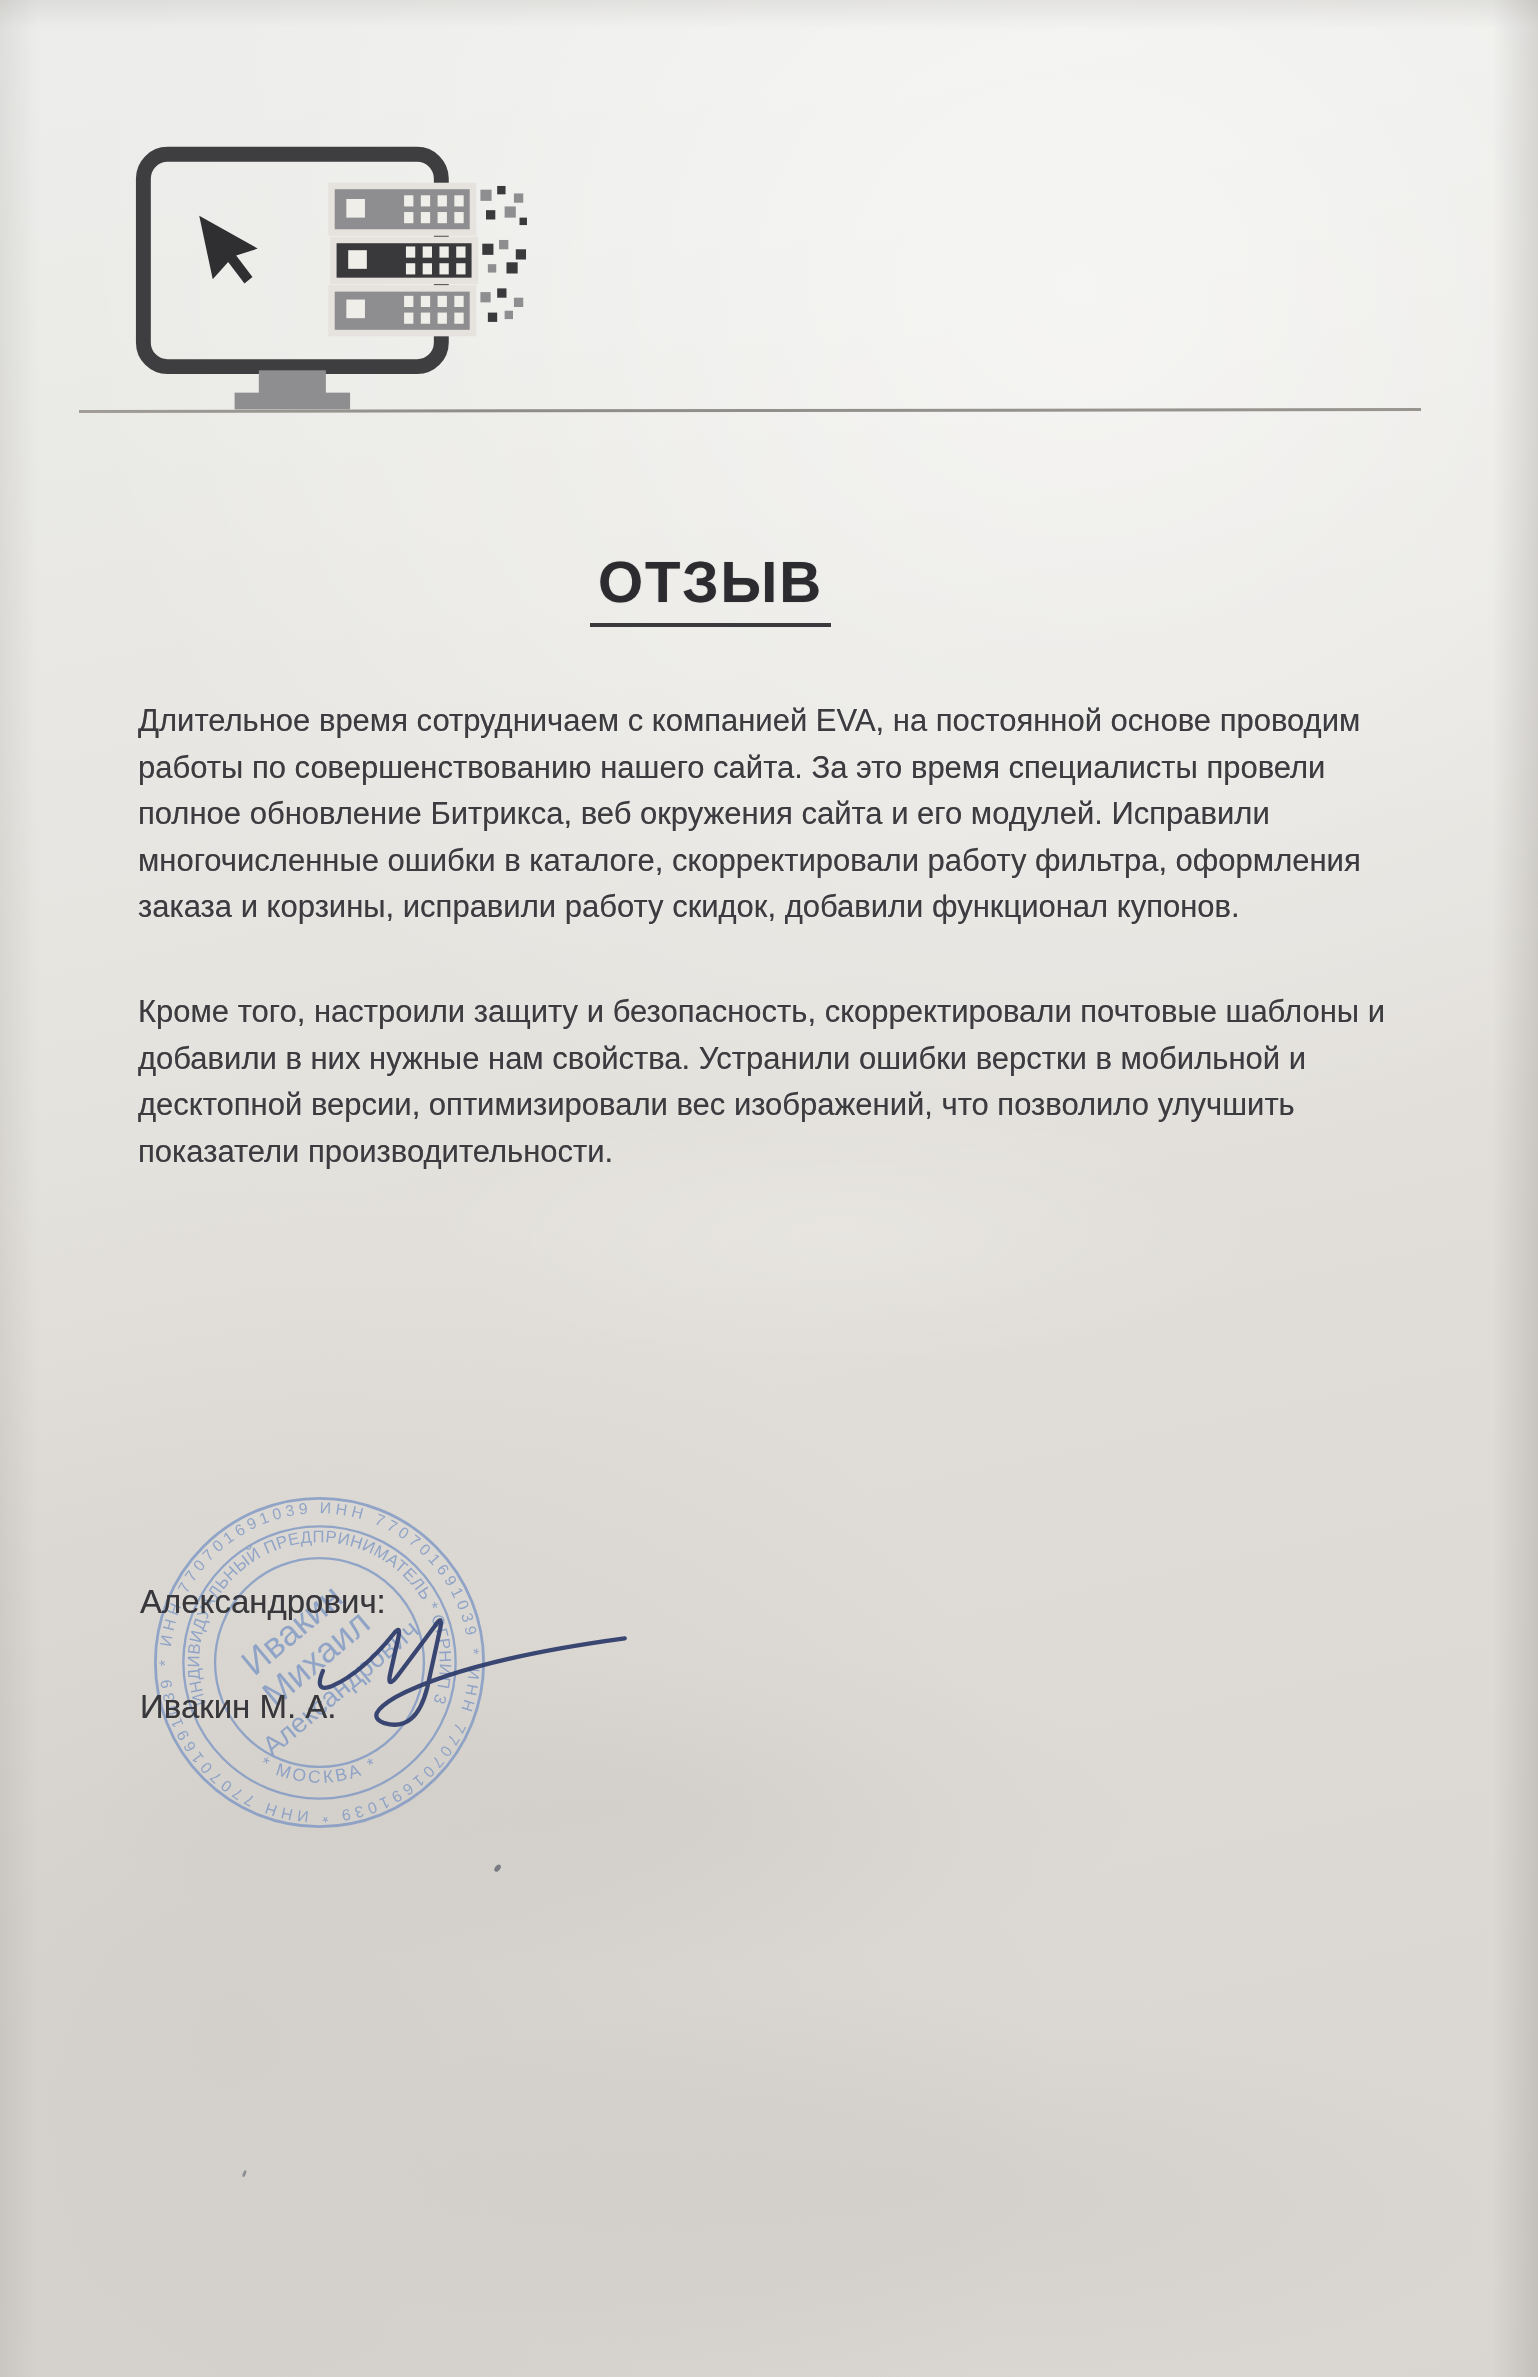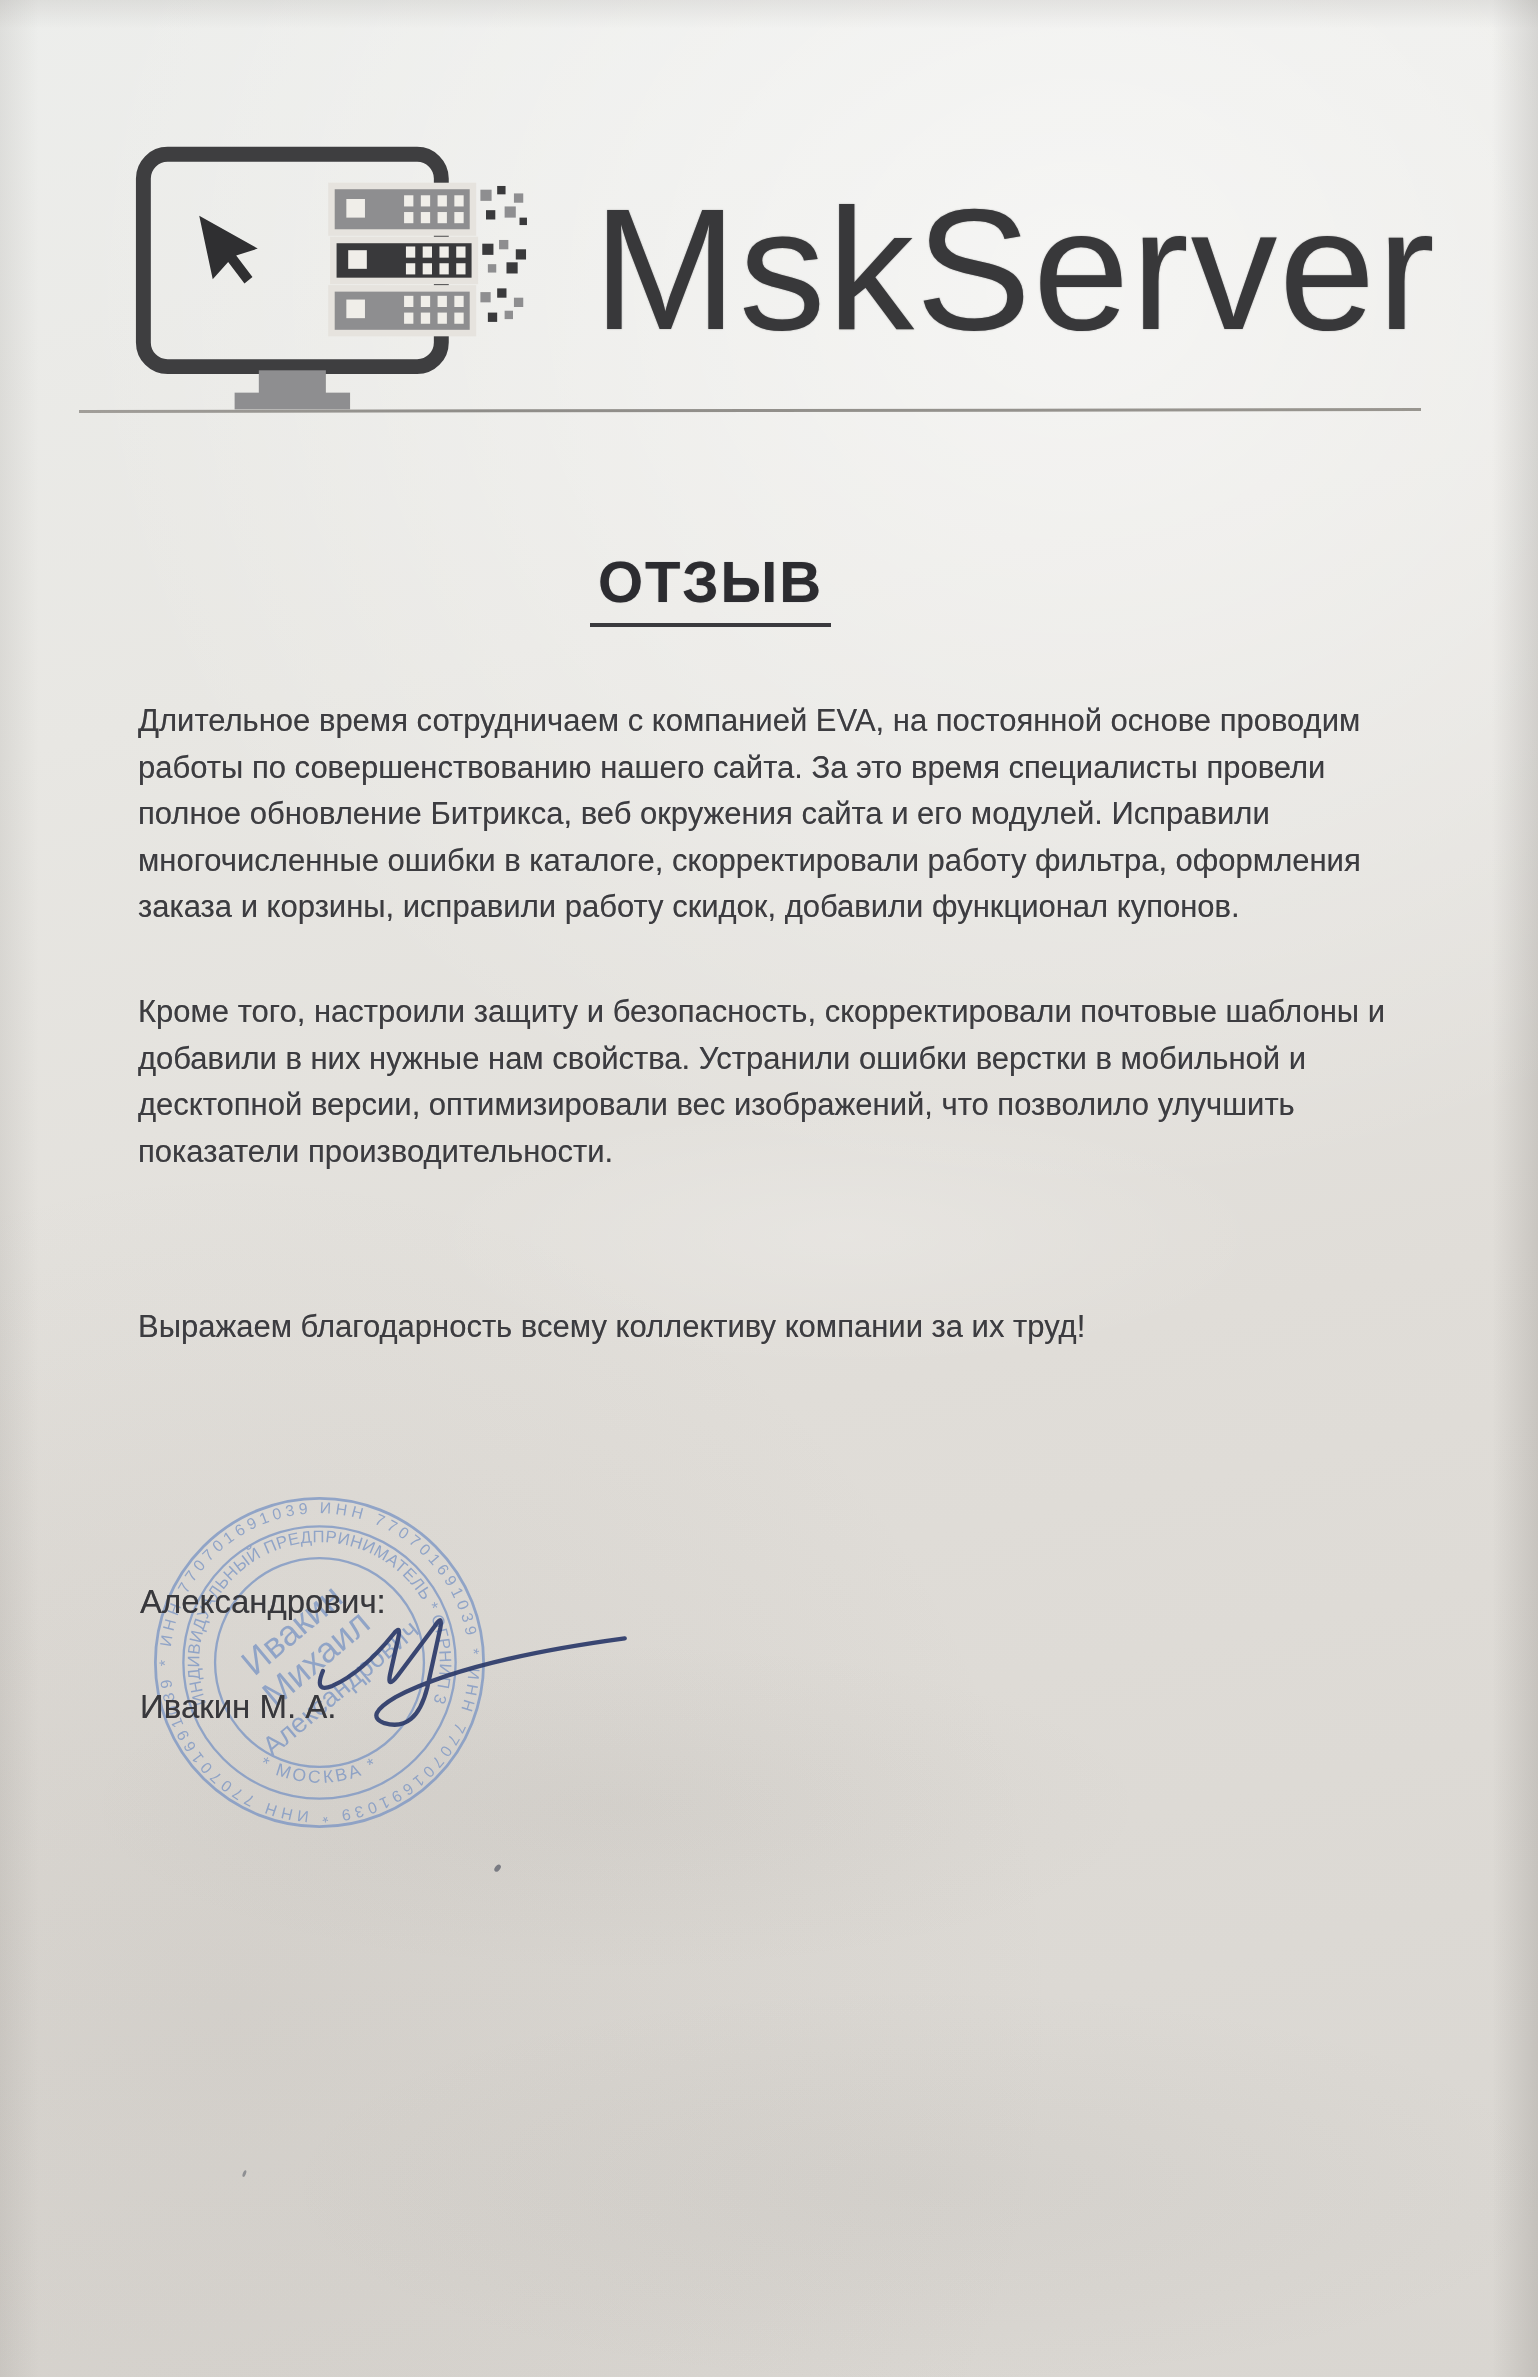--- a/index.html
+++ b/index.html
@@ -139,30 +139,28 @@
         <rect x="406" y="154" width="10" height="10" fill="#3a3a3c"></rect>
         <rect x="424" y="164" width="10" height="10" fill="#8e8e90"></rect>
       <rect x="396" y="180" width="10" height="10" fill="#3a3a3c"></rect>
         <rect x="414" y="178" width="9" height="9" fill="#8e8e90"></rect>
     </g>
 
     <rect x="150" y="242" width="72" height="26" fill="#8e8e90"></rect>
     <rect x="124" y="266" width="124" height="18" fill="#8e8e90"></rect>
   </svg>
 
-  <div class="brand">MskServer</div>
   <div class="rule"></div>
 
   <div class="title-wrap">
     <span class="title">ОТЗЫВ</span>
   </div>
 
   <p class="para p2">Кроме того, настроили защиту и безопасность, скорректировали почтовые шаблоны и добавили в них нужные нам свойства. Устранили ошибки верстки в мобильной и десктопной версии, оптимизировали вес изображений, что позволило улучшить показатели производительности.</p>
   <p class="para p1">Длительное время сотрудничаем с компанией EVA, на постоянной основе проводим работы по совершенствованию нашего сайта. За это время специалисты провели полное обновление Битрикса, веб окружения сайта и его модулей. Исправили многочисленные ошибки в каталоге, скорректировали работу фильтра, оформления заказа и корзины, исправили работу скидок, добавили функционал купонов.</p>
-  <p class="para p4">Выражаем благодарность всему коллективу компании за их труд!</p>
 
   <svg class="stamp" width="345" height="345" viewBox="0 0 370 370" aria-hidden="true">
     <defs>
       <path id="ringOuter" d="M185 25 a160 160 0 1 1 -0.1 0"></path>
       <path id="ringInnerTop" d="M63.8 229.1 A129 129 0 1 1 306.2 229.1"></path>
       <path id="ringInnerBottom" d="M111 290.7 A129 129 0 0 0 259 290.7"></path>
     </defs>
     <g stroke="#7c96c4" fill="none">
       <circle cx="185" cy="185" r="176" stroke-width="3"></circle>
       <circle cx="185" cy="185" r="146" stroke-width="2.5"></circle>

